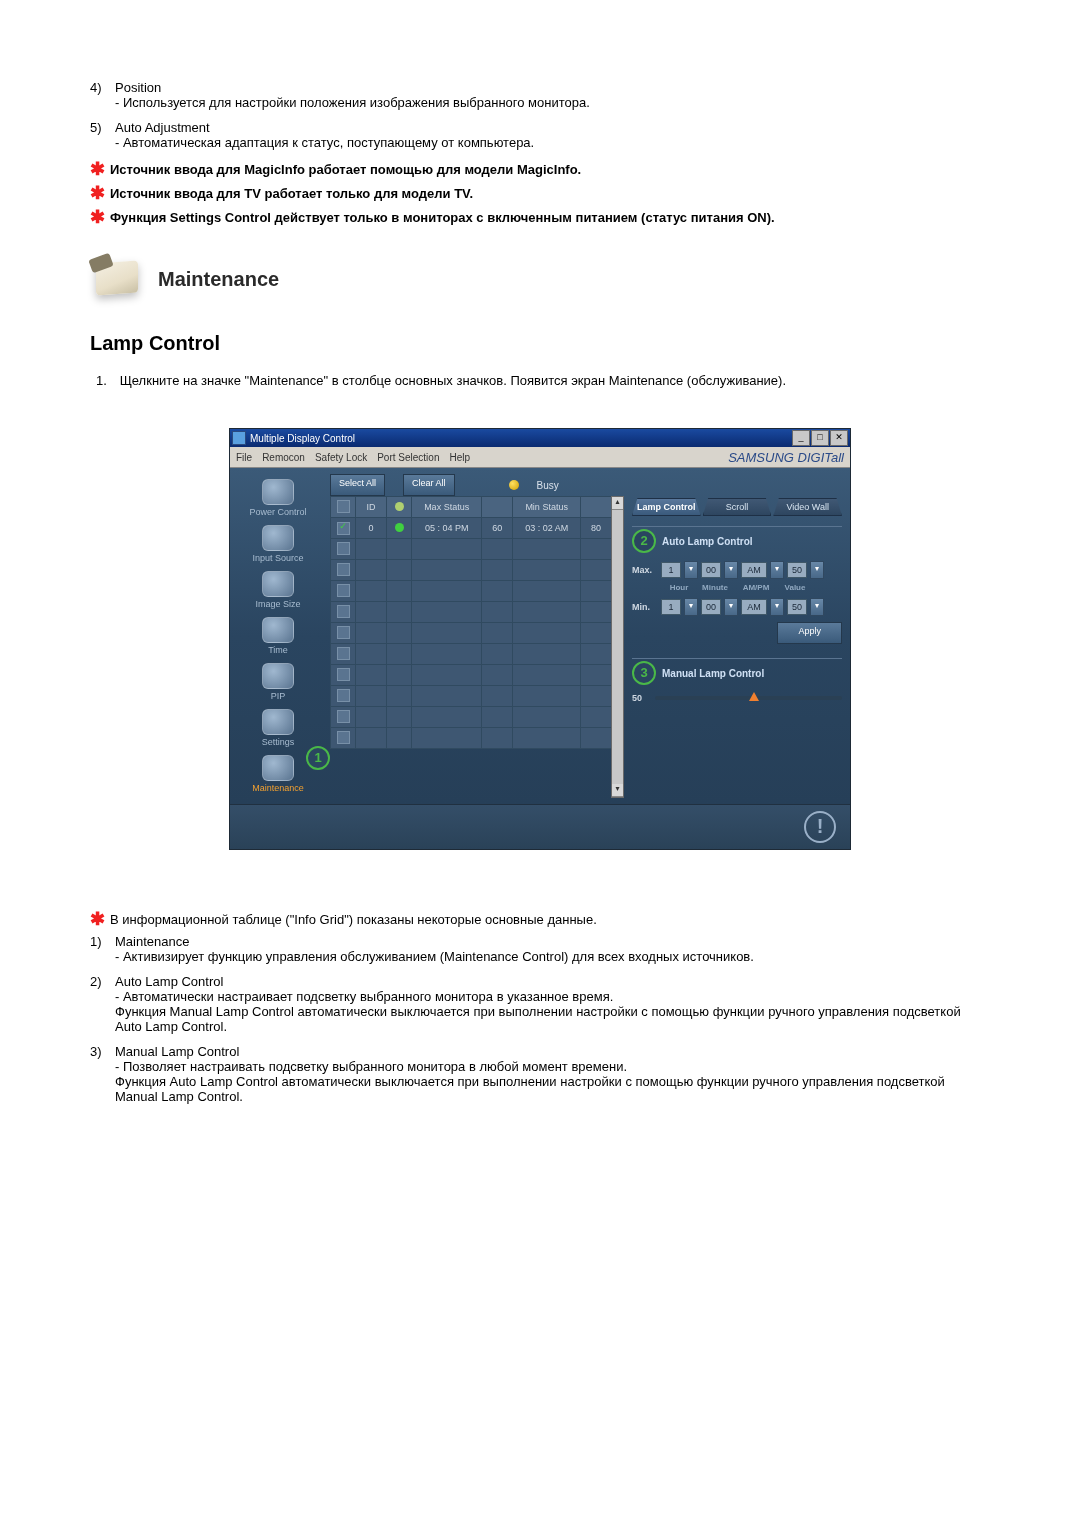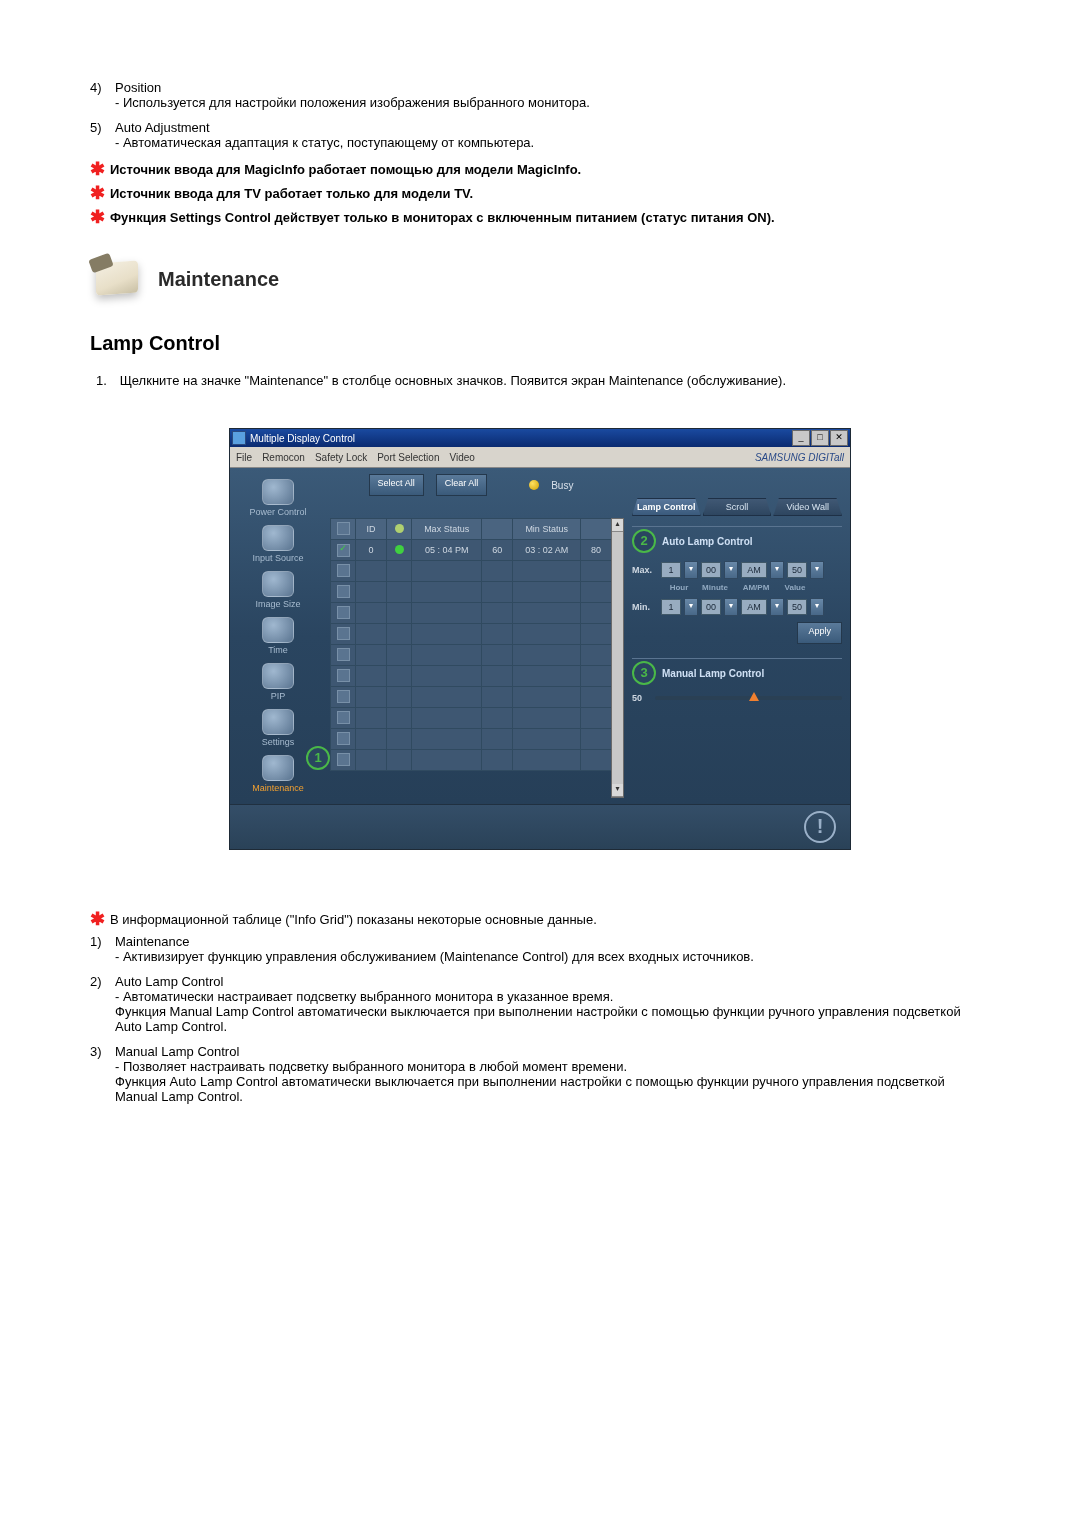--- a/index.html
+++ b/index.html
@@ -142,21 +142,21 @@
     align-items: center;
     padding: 0 6px;
     color: #333;
     gap: 10px;
     border-bottom: 1px solid #888;
   }
   .menubar .brand {
     margin-left: auto;
     color: #2a4a88;
     font-style: italic;
-    font-size: 10px;
+    font-size: 13px;
   }
   .win-body {
     display: flex;
     background: linear-gradient(180deg, #3b5a78 0%, #2a4560 50%, #263f58 100%);
     min-height: 330px;
     position: relative;
   }
   .sidebar {
     width: 96px;
     padding: 8px 0;
@@ -200,23 +200,22 @@
   }
   .center {
     flex: 1;
     padding: 6px 4px;
     display: flex;
     flex-direction: column;
   }
   .center-top {
     display: flex;
     align-items: center;
-    gap: 12px;
-    margin-bottom: 22px;
-    justify-content: center;
+    gap: 18px;
+    margin-bottom: 0;
   }
   .pbtn {
     background: linear-gradient(#5a7a9a, #3a5a7a);
     border: 1px solid #24384c;
     color: #fff;
     font-size: 9px;
     padding: 2px 8px;
     height: 16px;
     line-height: 12px;
   }
@@ -443,21 +442,21 @@
           <div class="tbtn">_</div>
           <div class="tbtn">□</div>
           <div class="tbtn">✕</div>
         </div>
       </div>
       <div class="menubar">
         <span>File</span>
         <span>Remocon</span>
         <span>Safety Lock</span>
         <span>Port Selection</span>
-        <span>Video</span>
+        <span>Help</span>
         <span class="brand">SAMSUNG DIGITall</span>
       </div>
       <div class="win-body">
 
         <div class="sidebar">
           <div class="side-item">
             <div class="side-ico"></div>
             <div class="side-label">Power Control</div>
           </div>
           <div class="side-item">
@@ -649,21 +648,21 @@
             <div class="tinput">1</div>
             <div class="dd">▾</div>
             <div class="tinput">00</div>
             <div class="dd">▾</div>
             <div class="tinput" style="width:24px">AM</div>
             <div class="dd">▾</div>
             <div class="tinput">50</div>
             <div class="dd">▾</div>
           </div>
           <div class="apply-row">
-            <div class="pbtn" style="display:inline-block; padding:2px 10px;">Apply</div>
+            <div class="pbtn" style="display:inline-block; padding:2px 20px;">Apply</div>
           </div>
 
           <div class="panel-title">
             <div class="callout" style="position:static">3</div>
             <span>Manual Lamp Control</span>
           </div>
           <div class="time-row">
             <span class="lbl" style="width:20px">50</span>
             <div class="slider-track">
               <div class="slider-thumb"></div>

